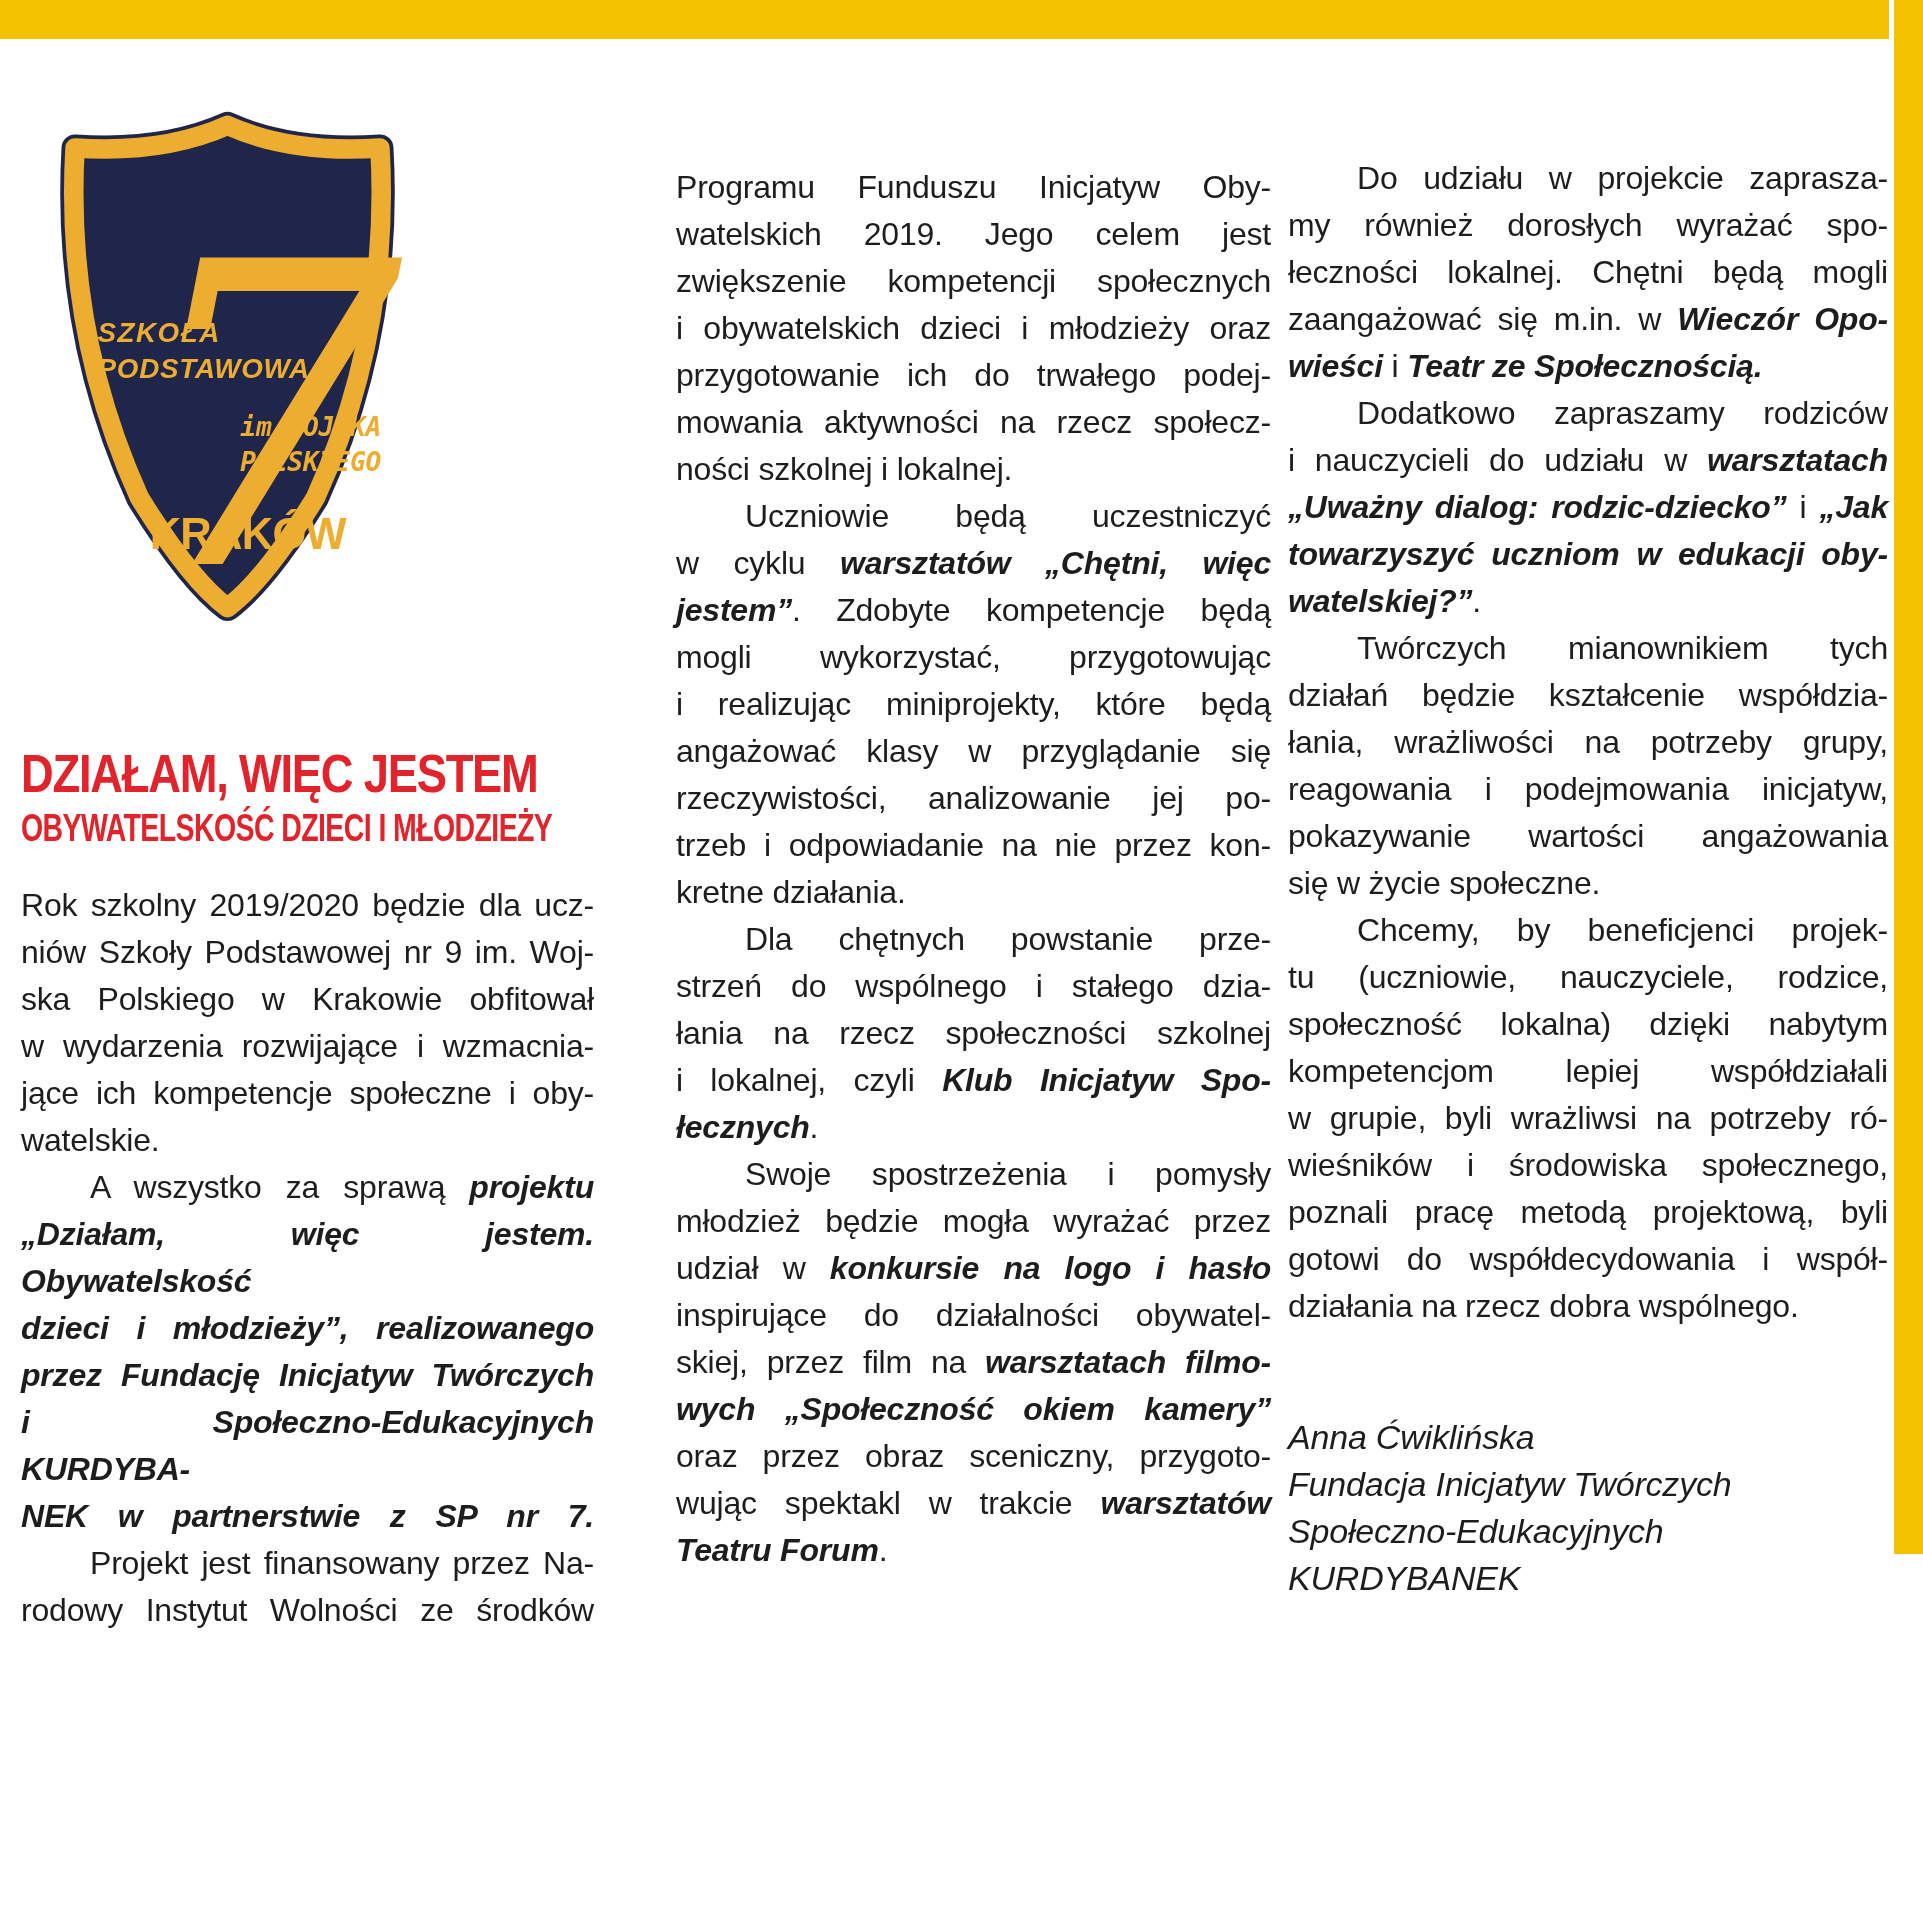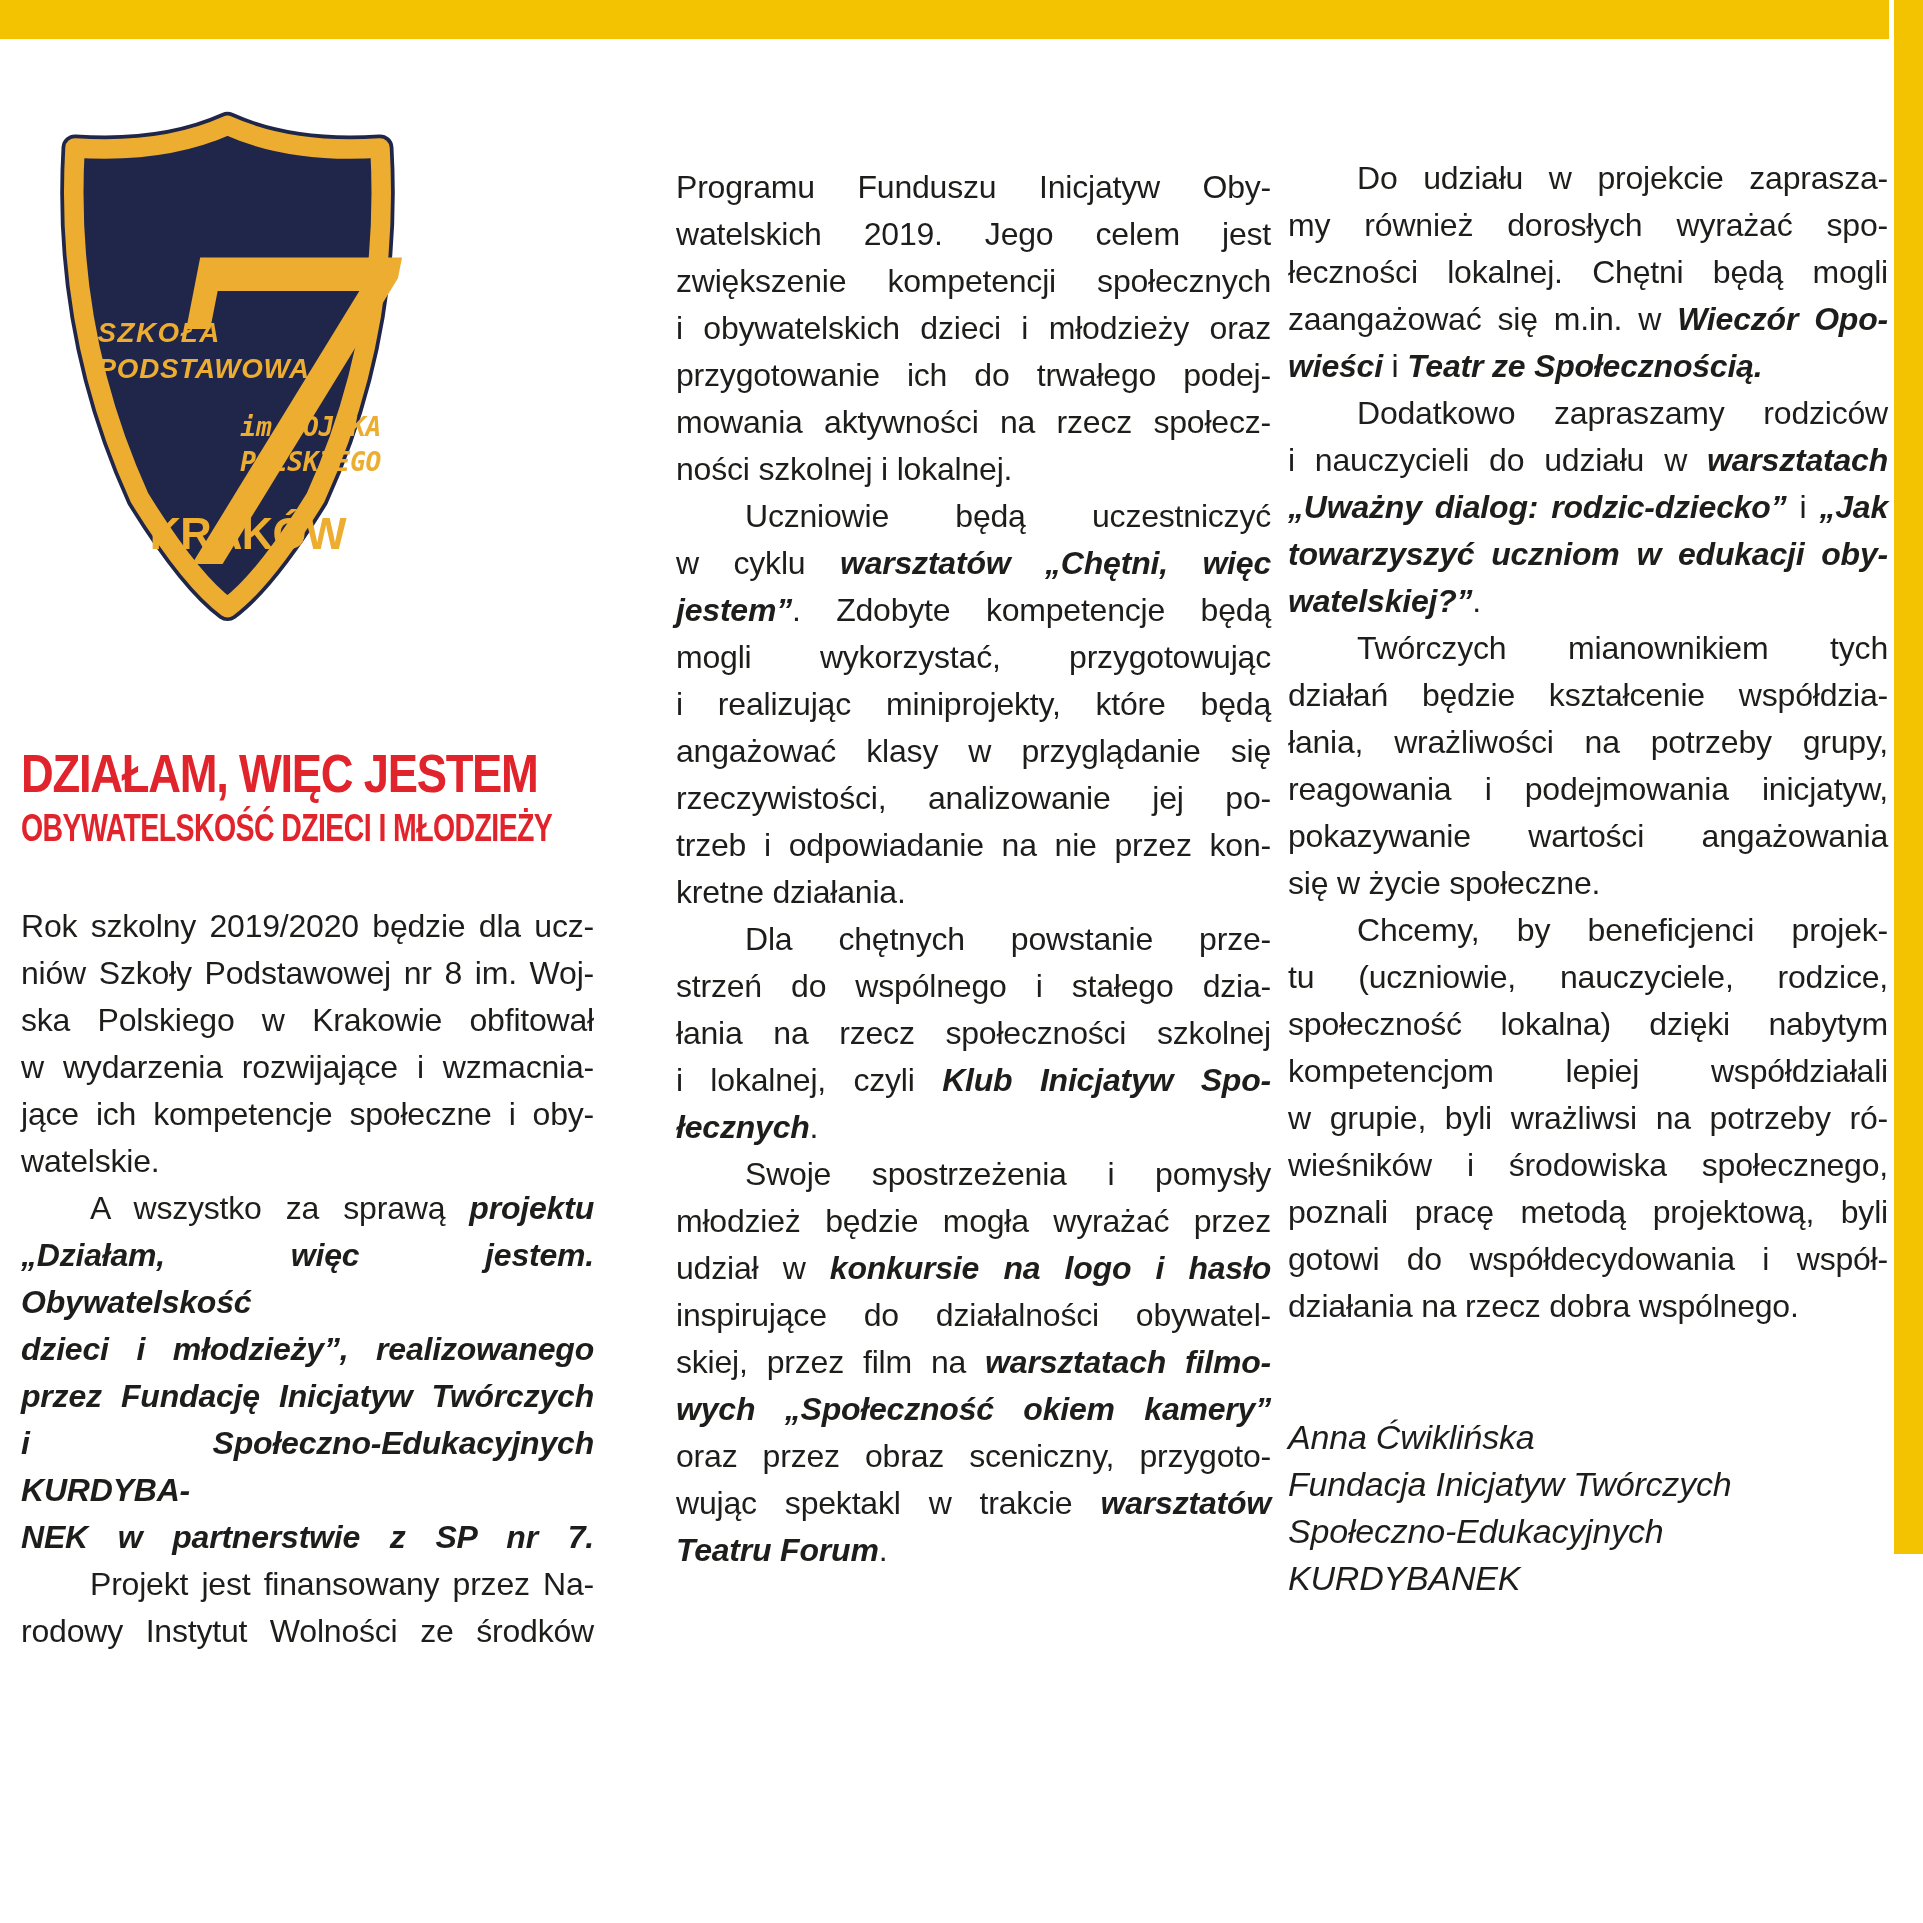--- a/index.html
+++ b/index.html
@@ -9,21 +9,21 @@
   .right-stripe{position:absolute;left:1894px;top:0;width:29px;height:1554px;}
   .col{position:absolute;font-size:32px;line-height:47px;letter-spacing:-0.2px;}
   .col-left{left:21px;top:107px;width:573px;}
   .col-mid{left:676px;top:164px;width:595px;}
   .col-right{left:1288px;top:155px;width:600px;}
   .logo-wrap{margin-left:30px;width:353px;height:519px;}
   .headline{margin-top:119px;font-weight:bold;font-size:54px;line-height:57px;
             letter-spacing:-1.5px;transform:scaleX(0.84);transform-origin:left center;white-space:nowrap;}
   .subheadline{margin-top:4.5px;font-weight:bold;font-size:38px;line-height:42px;
             letter-spacing:-0.8px;transform:scaleX(0.75);transform-origin:left center;white-space:nowrap;}
-  .body-text{margin-top:54px;}
+  .body-text{margin-top:33px;}
   .para{margin:0;}
   .line{text-align:justify;text-align-last:justify;text-justify:inter-word;}
   .line.last{text-align-last:left;}
   .line.indent{text-indent:69px;}
   .signature{margin-top:84px;font-style:italic;font-size:34px;line-height:47px;text-align:left;}
   b{font-weight:bold;font-style:italic;}
 </style>
 </head>
 <body>
 
@@ -46,21 +46,21 @@
         <text x="262" y="588" fill="#EDAD31" font-family="Liberation Sans, sans-serif" font-weight="bold" font-size="58" text-anchor="middle" letter-spacing="-1">KRAKÓW</text>
       </svg>
     </div>
 
     <div class="headline" style="color: rgb(225, 35, 43);">DZIAŁAM, WIĘC JESTEM</div>
     <div class="subheadline" style="color: rgb(225, 35, 43);">OBYWATELSKOŚĆ DZIECI I MŁODZIEŻY</div>
 
     <div class="body-text">
         <div class="para">
           <div class="line">Rok szkolny 2019/2020 będzie dla ucz-</div>
-          <div class="line">niów Szkoły Podstawowej nr 8 im. Woj-</div>
+          <div class="line">niów Szkoły Podstawowej nr 9 im. Woj-</div>
           <div class="line">ska Polskiego w Krakowie obfitował</div>
           <div class="line">w wydarzenia rozwijające i wzmacnia-</div>
           <div class="line">jące ich kompetencje społeczne i oby-</div>
           <div class="line last">watelskie.</div>
         </div>
         <div class="para">
           <div class="line indent">A wszystko za sprawą <b>projektu</b></div>
           <div class="line"><b>„Działam, więc jestem. Obywatelskość</b></div>
           <div class="line"><b>dzieci i młodzieży”, realizowanego</b></div>
           <div class="line"><b>przez Fundację Inicjatyw Twórczych</b></div>

